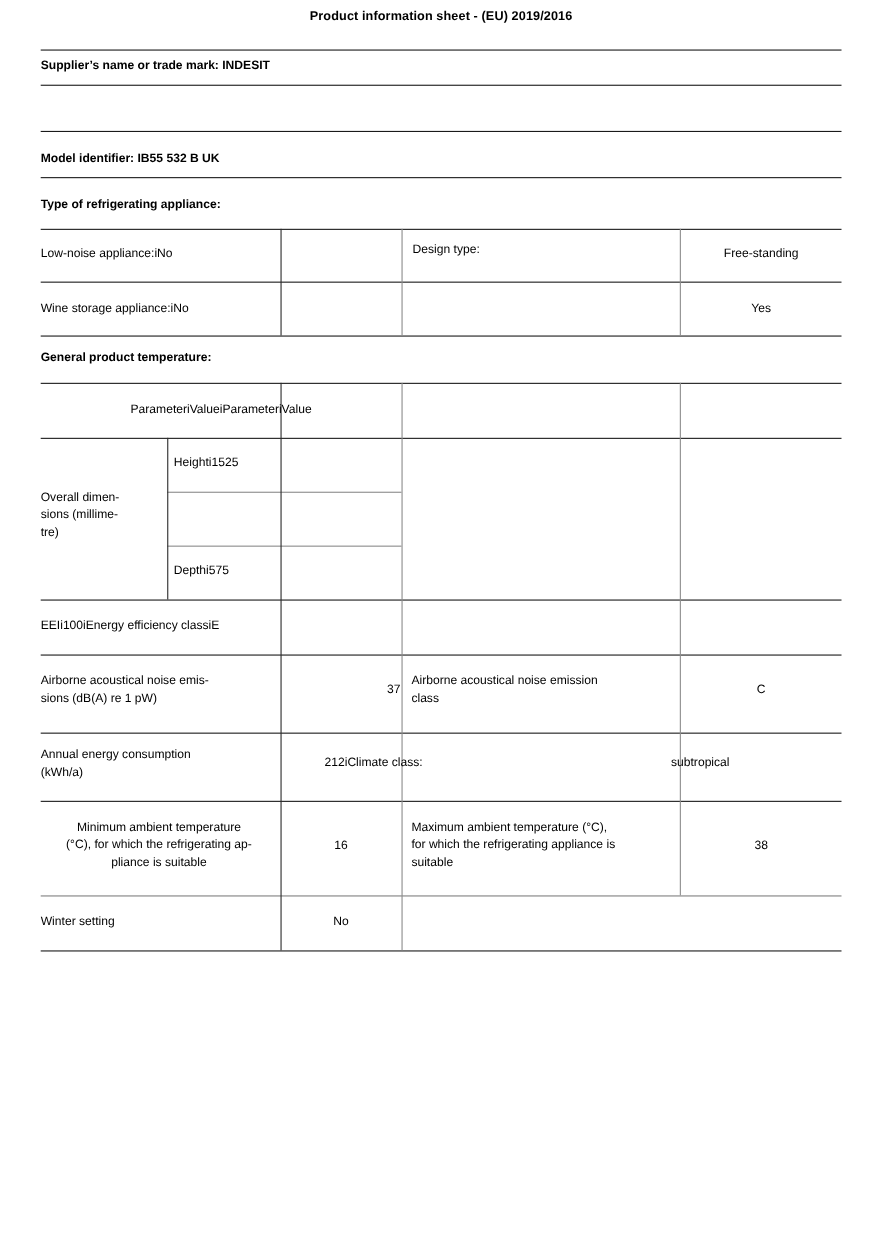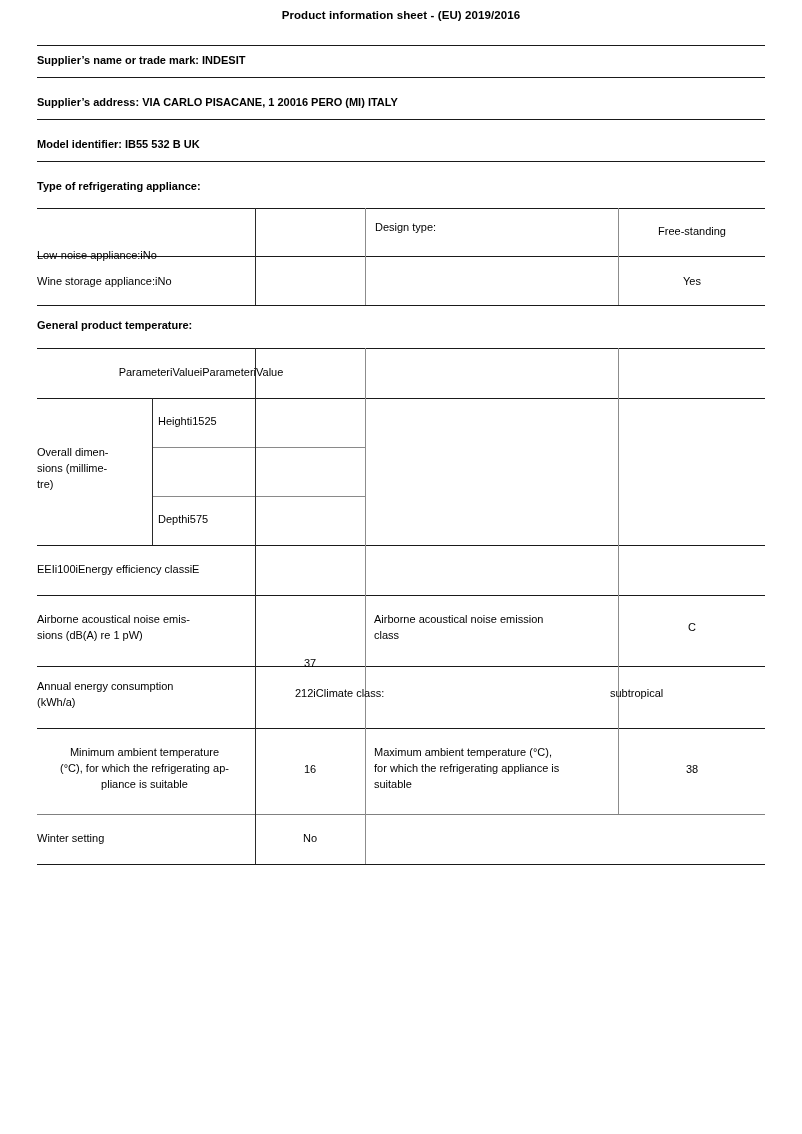--- a/index.html
+++ b/index.html
@@ -99,39 +99,38 @@
 <div class="page">
 
   <div class="doc-title">Product information sheet - (EU) 2019/2016</div>
 
   <div class="rule" style="top:45px;"></div>
 
   <div class="band-label" style="top:54px;">Supplier’s name or trade mark: INDESIT</div>
 
   <div class="rule" style="top:77px;"></div>
 
-  <div class="band-label" style="top:96px;">Supplier’s address: VIA CARLO PISACANE, 1 20016 PERO (MI) ITALY</div>
 
   <div class="rule" style="top:119px;"></div>
 
   <div class="band-label" style="top:138px;">Model identifier: IB55 532 B UK</div>
 
   <div class="rule" style="top:161px;"></div>
 
   <div class="band-label" style="top:180px;">Type of refrigerating appliance:</div>
 
   <div class="rule" style="top:208px;"></div>
   <div class="rule" style="top:256px;"></div>
   <div class="rule" style="top:305px;"></div>
 
   <div class="vline" style="left:255px; top:208px; height:97px;"></div>
   <div class="vline gray" style="left:365px; top:208px; height:97px;"></div>
   <div class="vline gray" style="left:618px; top:208px; height:97px;"></div>
 
-  <div class="cell" style="left:37px; top:224px; width:210px;margin-top:24px;">Low-noise appliance:iNo</div>
+  <div class="cell" style="left:37px; top:224px; width:210px;">Low-noise appliance:iNo</div>
   <div class="cell center" style="left:256px; top:224px; width:108px;"></div>
   <div class="cell" style="left:375px; top:220px; width:235px;">Design type:</div>
   <div class="cell center" style="left:619px; top:224px; width:146px;">Free-standing</div>
 
   <div class="cell" style="left:37px; top:274px; width:210px;">Wine storage appliance:iNo</div>
   <div class="cell center" style="left:256px; top:274px; width:108px;"></div>
   <div class="cell center" style="left:619px; top:274px; width:146px;">Yes</div>
 
   <div class="band-label" style="top:319px;">General product temperature:</div>
 
@@ -168,21 +167,21 @@
   <div class="cell" style="left:158px; top:512px; width:92px;">Depthi575</div>
 
 
   <div class="cell" style="left:37px; top:562px; width:215px;">EEIi100iEnergy efficiency classiE</div>
   <div class="cell center" style="left:256px; top:562px; width:108px;"></div>
   <div class="cell" style="left:374px; top:562px; width:240px;"></div>
   <div class="cell center" style="left:619px; top:562px; width:146px;"></div>
 
   <div class="cell" style="left:37px; top:612px; width:215px; white-space:pre-line;">Airborne acoustical noise emis-
 sions (dB(A) re 1 pW)</div>
-  <div class="cell center" style="left:256px; top:656px; width:108px;">37</div>
+  <div class="cell center" style="left:256px; top:620px; width:108px;text-align:right;">37</div>
   <div class="cell" style="left:374px; top:612px; width:240px; white-space:pre-line;">Airborne acoustical noise emission
 class</div>
   <div class="cell center" style="left:619px; top:620px; width:146px;">C</div>
 
   <div class="cell" style="left:37px; top:679px; width:215px; white-space:pre-line;">Annual energy consumption
 (kWh/a)</div>
   <div class="cell" style="left:295px; top:686px; width:260px;">212iClimate class:</div>
   <div class="cell" style="left:374px; top:686px; width:230px;"></div>
   <div class="cell" style="left:610px; top:686px; width:150px;">subtropical</div>
 

